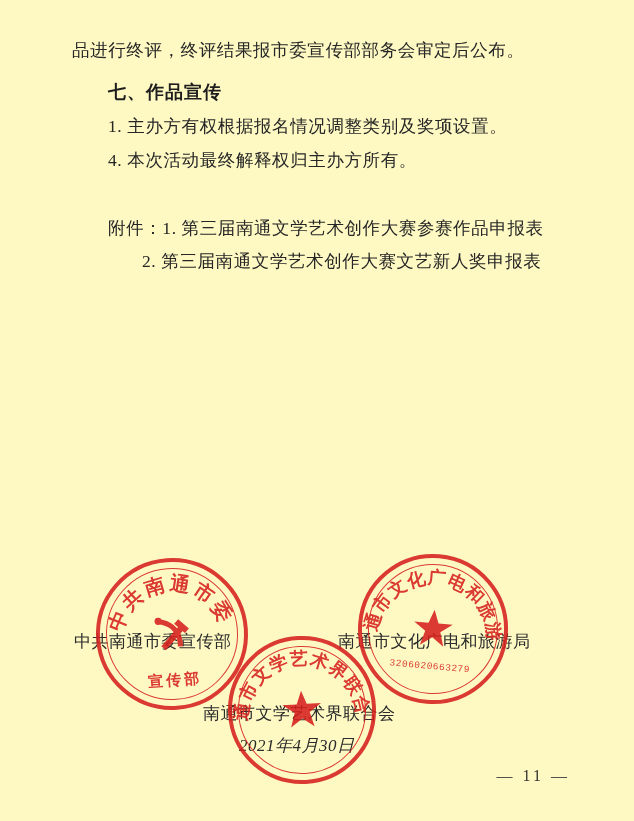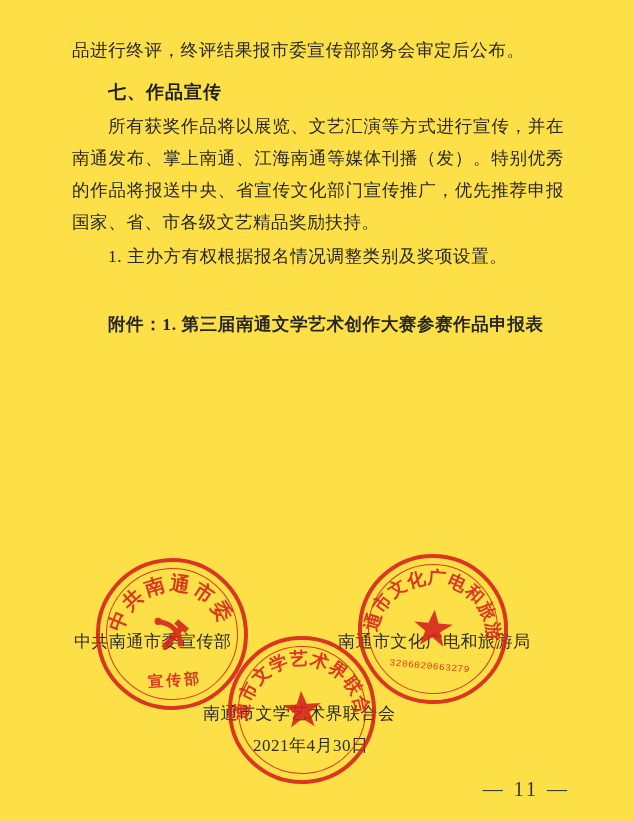--- a/index.html
+++ b/index.html
@@ -12,21 +12,21 @@
     height: 821px;
     position: relative;
     font-family: "Liberation Serif", "DejaVu Serif", serif;
     color: #2b2b2b;
     overflow: hidden;
   }
 
   .page {
     position: absolute;
     inset: 0;
-    background: #fde047;
+    background: #fef9c3;
   }
 
   .content {
     position: absolute;
     left: 72px;
     top: 34px;
     width: 492px;
   }
 
   .para {
@@ -51,42 +51,42 @@
   }
   .gap-lg { height: 34px; }
 
   .attach-line {
     font-size: 17.5px;
     line-height: 33px;
     letter-spacing: 0.6px;
     margin: 0;
     color: #262626;
   }
-  .attach-line.first { text-indent: 36px; font-weight: bold; }
+  .attach-line.first { text-indent: 36px; }
   .attach-line.second { text-indent: 70px; }
 
   
   .sign-area {
     position: absolute;
     left: 0;
     top: 548px;
     width: 631px;
     height: 230px;
   }
   .sign-text {
     position: absolute;
     font-size: 17px;
     letter-spacing: 0.5px;
     color: #2b2b2b;
     white-space: nowrap;
   }
   .sign-left   { left: 74px;  top: 82px; }
   .sign-right  { left: 338px; top: 82px; }
   .sign-center { left: 203px; top: 154px; }
-  .sign-date   { left: 253px; top: 186px; }
+  .sign-date   { left: 239px; top: 186px; font-style: italic; }
 
   
   .seal {
     position: absolute;
     border-radius: 50%;
     box-sizing: border-box;
     opacity: 0.88;
   }
   .seal-round {
     border: 4px solid #d6201d;
@@ -160,45 +160,46 @@
     font-size: 9.5px;
     color: #d6201d;
     letter-spacing: 0.5px;
     font-family: "Liberation Mono", monospace;
   }
 
   
   .page-number {
     position: absolute;
     right: 64px;
-    bottom: 20px;
-    font-size: 20px;
+    bottom: 36px;
+    font-size: 16px;
     letter-spacing: 3px;
     color: #333;
   }
 </style>
 </head>
 <body>
 
 <div class="page">
 
   <div class="content">
 
     <p class="para">品进行终评，终评结果报市委宣传部部务会审定后公布。</p>
 
     <h3 class="heading">七、作品宣传</h3>
 
-    <p class="para indent">所有获奖作品将以展览、文艺汇演等方式进行宣传，并在南通发布、掌上南通、江海南通等媒体刊播（发）。特别优秀的作品将报送中央、省宣传文化部门宣传推广，优先推荐申报国家、省、市各级文艺精品奖励扶持。</p>
 
 
     <p class="para indent">1. 主办方有权根据报名情况调整类别及奖项设置。</p>
+    <p class="para indent">4. 本次活动最终解释权归主办方所有。</p>
 
     <div class="gap-lg"></div>
 
     <p class="attach-line first">附件：1. 第三届南通文学艺术创作大赛参赛作品申报表</p>
+    <p class="attach-line second">2. 第三届南通文学艺术创作大赛文艺新人奖申报表</p>
   </div>
 
   <div class="sign-area">
 
     <div class="sign-text sign-left">中共南通市委宣传部</div>
     <div class="sign-text sign-right">南通市文化广电和旅游局</div>
     <div class="sign-text sign-center">南通市文学艺术界联合会</div>
     <div class="sign-text sign-date">2021年4月30日</div>
   </div>
 

